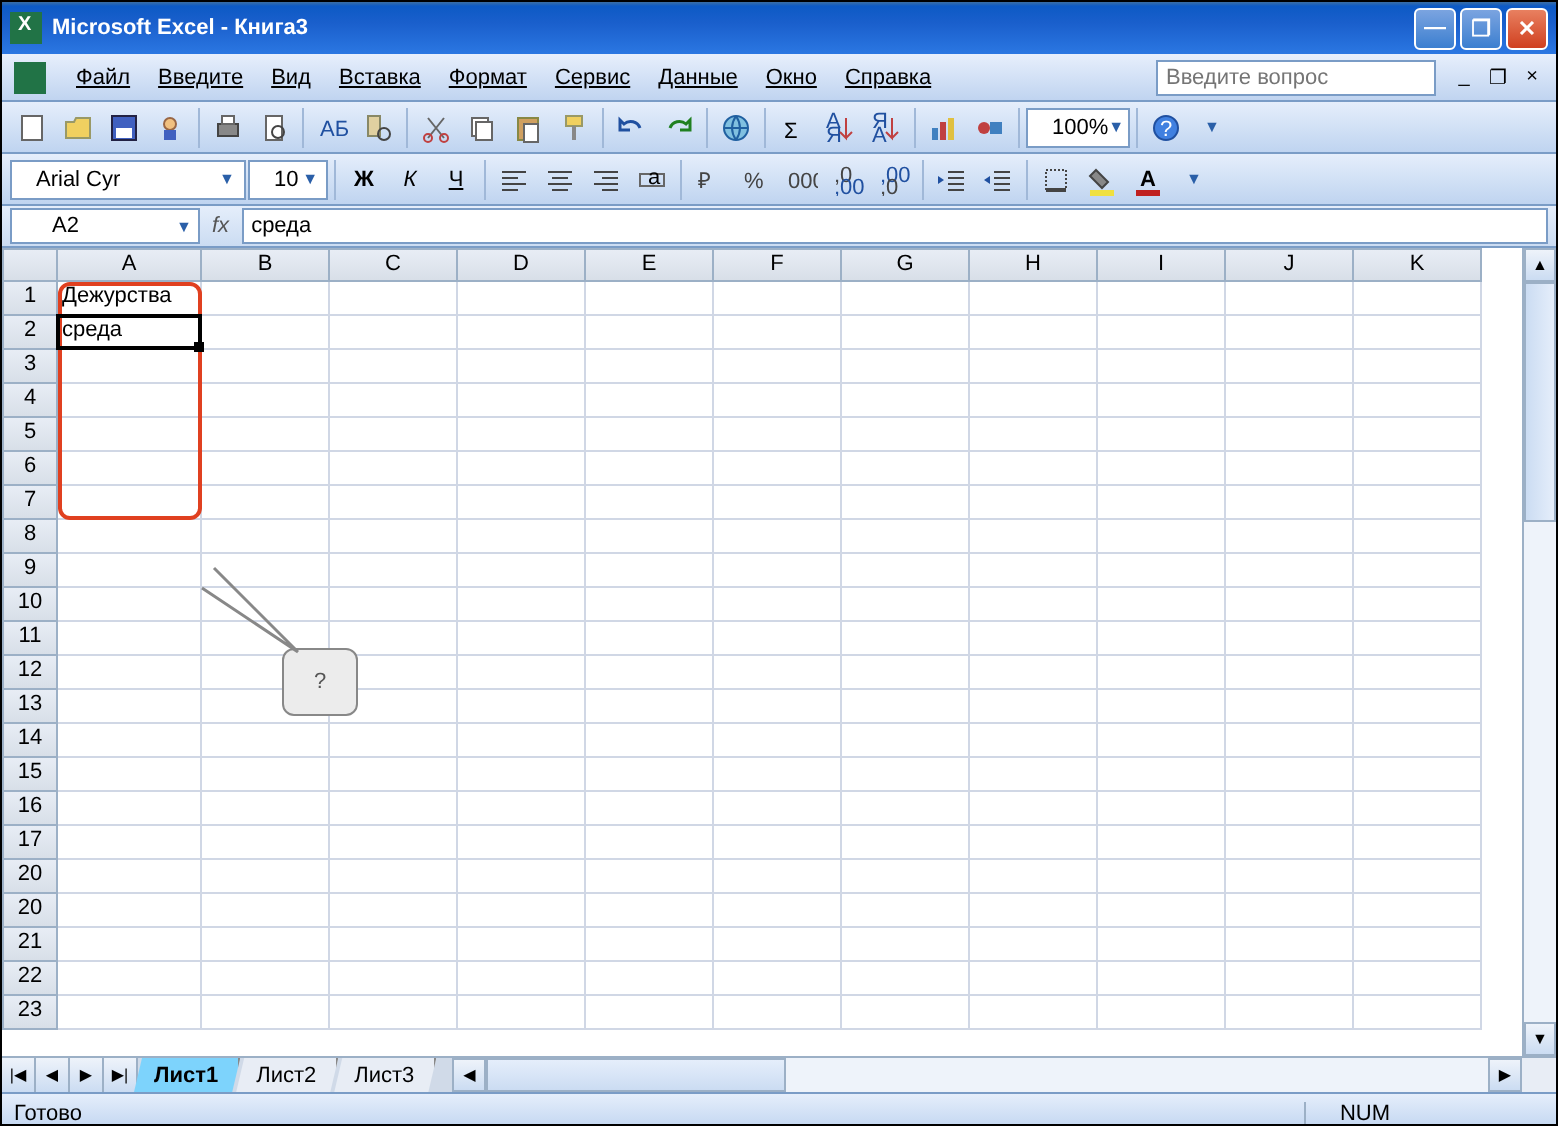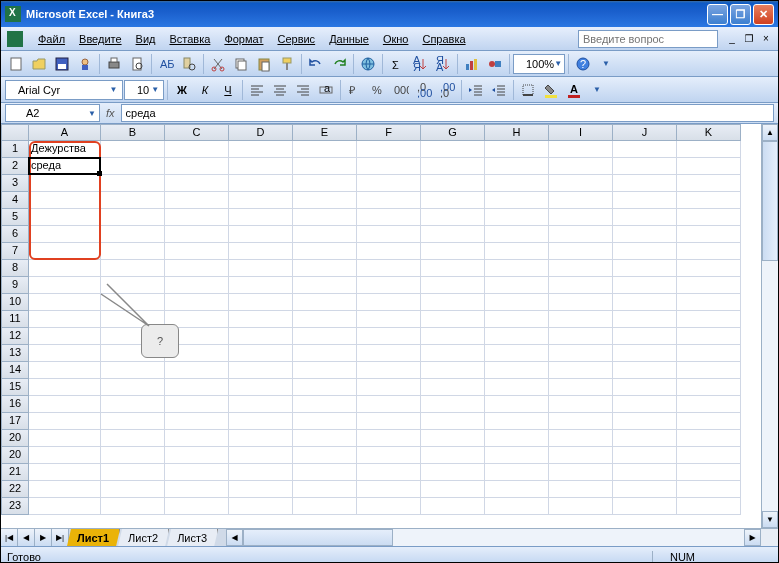--- a/index.html
+++ b/index.html
@@ -72,21 +72,21 @@
 
 
 .callout { position: absolute; top: 200px; left: 140px; z-index: 20; }
 .callout-box { width: 38px; height: 34px; background: #ececec; border: 1px solid #888; border-radius: 6px; display: flex; align-items: center; justify-content: center; font-size: 18px; color: #555; }
 .callout-line { position: absolute; width: 60px; height: 60px; top: -48px; left: -42px; }
 
 
 .tab-bar { height: 18px; background: #d0dae8; display: flex; align-items: stretch; border-top: 1px solid #9cb0c6; }
 .tab-nav { width: 17px; background: linear-gradient(to bottom, #eef3fa, #cbdcf2); border-right: 1px solid #9cb0c6; display: flex; align-items: center; justify-content: center; cursor: pointer; font-size: 8px; }
 .sheet-tab { padding: 0 10px; background: #e8edf5; border-right: 1px solid #888; display: flex; align-items: center; cursor: pointer; position: relative; clip-path: polygon(4px 0, 100% 0, calc(100% - 4px) 100%, 0 100%); margin-left: -2px; }
-.sheet-tab.active { background: #eab308; font-weight: bold; }
+.sheet-tab.active { background: #7dd3fc; font-weight: bold; }
 .hscroll-area { flex: 1; display: flex; margin-left: 8px; }
 .hscroll-area .sb-btn { width: 17px; background: linear-gradient(to bottom, #eef3fa, #cbdcf2); border: 1px solid #9cb0c6; display: flex; align-items: center; justify-content: center; font-size: 8px; cursor: pointer; }
 .hscroll-area .sb-track { flex: 1; background: #eef3fa; position: relative; }
 .hscroll-area .sb-thumb { position: absolute; top: 0; left: 0; bottom: 0; width: 150px; background: linear-gradient(to bottom, #e5eefb, #cbdcf2); border: 1px solid #9cb0c6; }
 .hscroll-end { width: 17px; background: #e8edf5; }
 
 
 .status-bar { height: 20px; background: linear-gradient(to bottom, #e5eefb, #bfd4f0); display: flex; align-items: center; padding: 0 6px; border-top: 1px solid #7a9cc6; }
 .status-bar .status-text { flex: 1; }
 .status-bar .status-ind { width: 60px; border-left: 1px solid #9cb0c6; text-align: center; }

